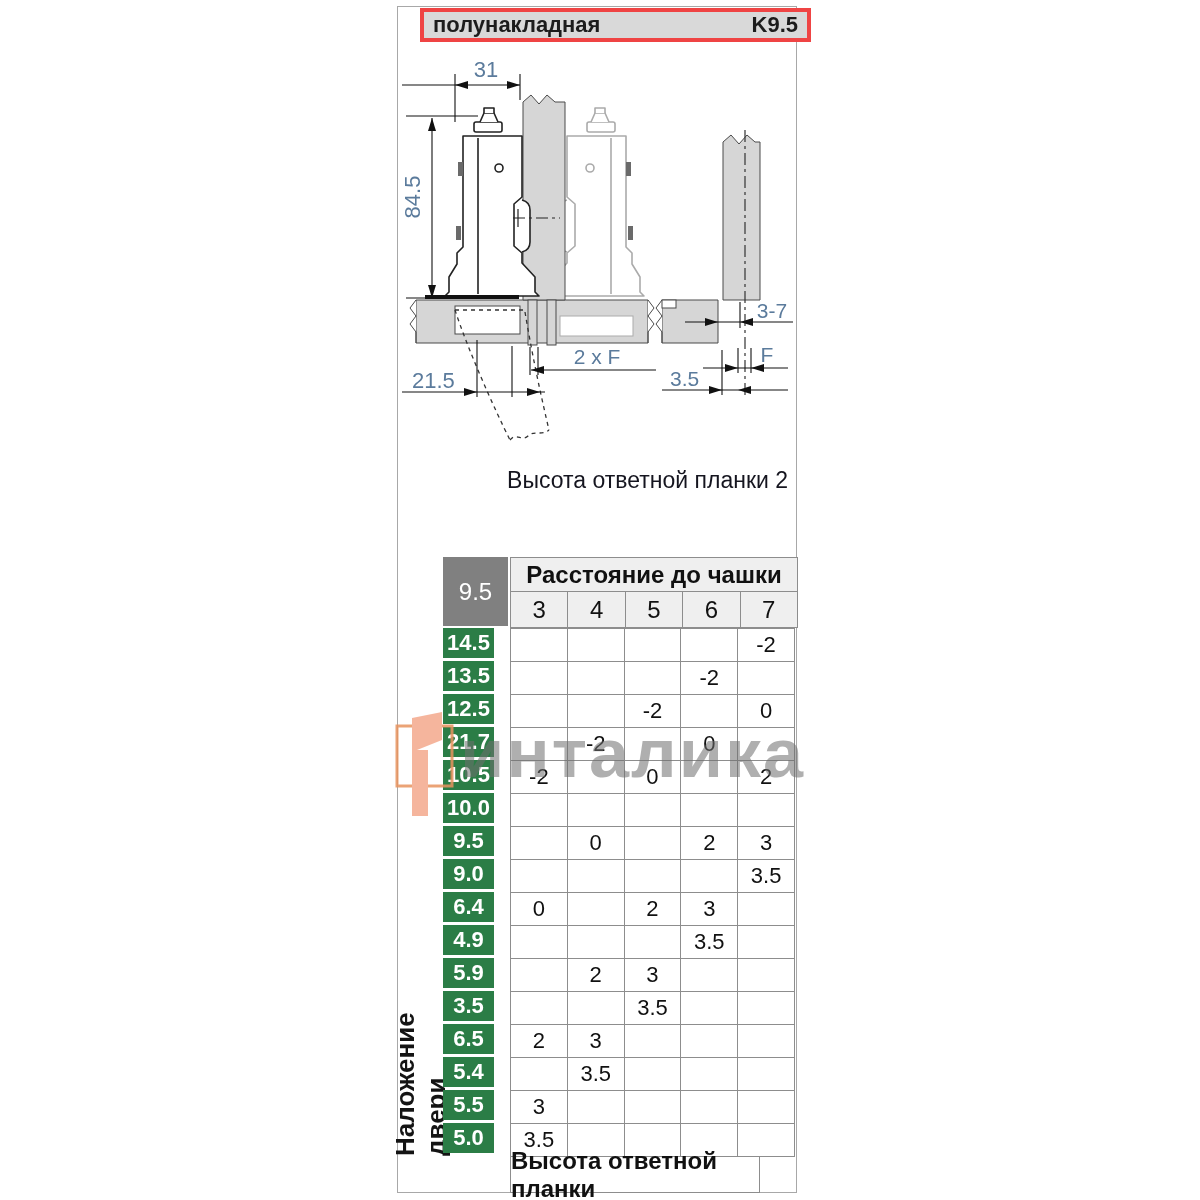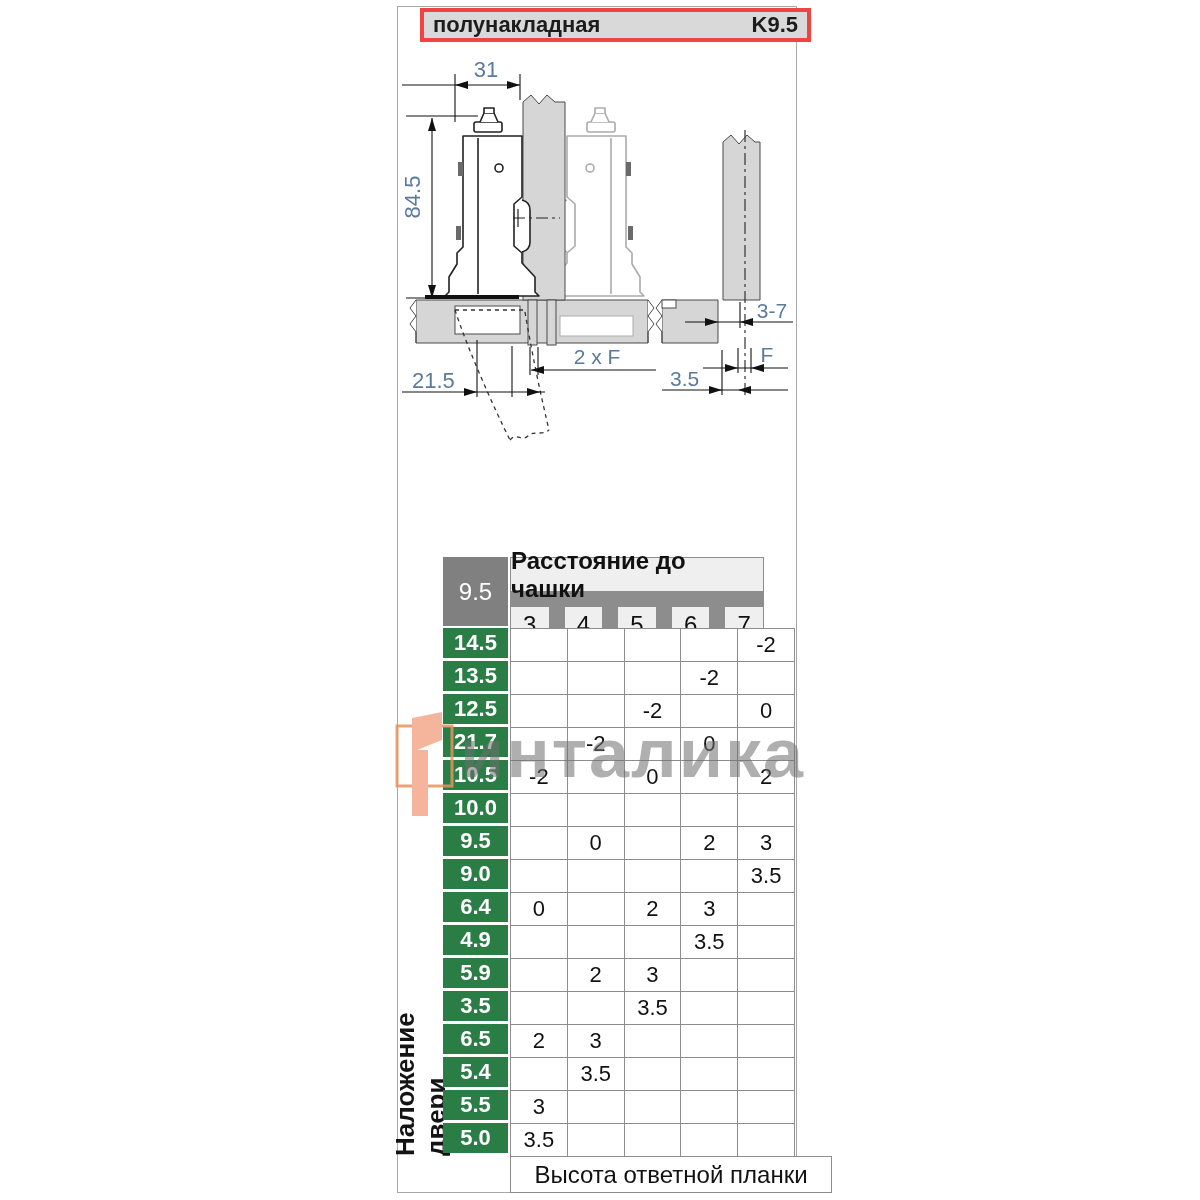--- a/index.html
+++ b/index.html
@@ -25,51 +25,51 @@
   .drawing-caption{
     position:absolute;right:8px;top:460px;font-size:23px;font-weight:500;color:#15151f;
   }
   
   .table-area{position:absolute;left:0;top:550px;width:398px;height:637px;}
   .corner-cell{
     position:absolute;left:45px;top:0;width:65px;height:69px;background:var(--darkgray);
     color:#fff;font-size:24px;font-weight:500;display:flex;align-items:center;justify-content:center;
   }
   .header-grid{
-    position:absolute;left:112px;top:0;width:254px;box-sizing:border-box;
+    position:absolute;left:112px;top:0;width:288px;box-sizing:border-box;
     display:grid;grid-template-columns:repeat(5,1fr);grid-template-rows:33px 35px;
-    gap:16px;background:var(--grid);border:1px solid var(--grid);
+    gap:1px;background:var(--grid);border:1px solid var(--grid);
   }
   .group-label{
     grid-column:1/6;background:var(--headbg);display:flex;align-items:center;justify-content:center;
     font-size:24px;font-weight:700;color:#111;
   }
   .col-h{
     background:var(--headbg);display:flex;align-items:center;justify-content:center;
     font-size:24px;font-weight:400;color:#111;
   }
-  .green-col{position:absolute;left:45px;top:71px;width:65px;}
+  .green-col{position:absolute;left:45px;top:71px;width:51px;}
   .rowlabel{
     height:30px;margin-bottom:3px;background:var(--green);color:#fff;
     font-size:22px;font-weight:600;display:flex;align-items:center;justify-content:center;
   }
   .data-grid{
     position:absolute;left:112px;top:71px;width:285px;box-sizing:border-box;
     border-left:1px solid var(--grid);border-top:1px solid var(--grid);
     display:grid;grid-template-columns:repeat(5,1fr);grid-auto-rows:33px;background:#fff;
   }
   .cell{
     box-sizing:border-box;border-right:1px solid var(--grid);border-bottom:1px solid var(--grid);
     background:#fff;display:flex;align-items:center;justify-content:center;
     font-size:22px;font-weight:500;color:#111;
   }
   .table-footer{
-    position:absolute;left:112px;top:599px;width:322px;height:37px;box-sizing:border-box;
+    position:absolute;left:112px;top:599px;width:250px;height:37px;box-sizing:border-box;
     border:1px solid var(--grid);background:#fff;display:flex;align-items:center;justify-content:center;
-    font-size:24px;font-weight:400;color:#111;
+    font-size:24px;font-weight:700;color:#111;
   }
   .axis-label{
     position:absolute;left:0;top:385px;width:45px;height:214px;
     display:flex;align-items:center;justify-content:center;
     writing-mode:vertical-rl;transform:rotate(180deg);
     font-size:26px;font-weight:700;color:#141414;
   }
   
   .watermark{
     position:absolute;left:390px;top:712px;width:430px;height:112px;
@@ -197,20 +197,21 @@
       <text x="88" y="27" text-anchor="middle">31</text>
       <text transform="translate(22,147) rotate(-90)" text-anchor="middle">84.5</text>
       <text x="14" y="338">21.5</text>
       <text x="199" y="314" text-anchor="middle" font-size="21">2 x F</text>
       <text x="374" y="268" text-anchor="middle" font-size="21">3-7</text>
       <text x="369" y="312" text-anchor="middle" font-size="21">F</text>
       <text x="272" y="336" font-size="21">3.5</text>
     </g>
   </svg>
 
+  <div class="drawing-caption">Высота ответной планки 2</div>
 
   <div class="table-area">
     <div class="axis-label">Наложение двери</div>
     <div class="corner-cell">9.5</div>
     <div class="header-grid">
       <div class="group-label">Расстояние до чашки</div>
     <div class="col-h">3</div>
         <div class="col-h">4</div>
         <div class="col-h">5</div>
         <div class="col-h">6</div>

